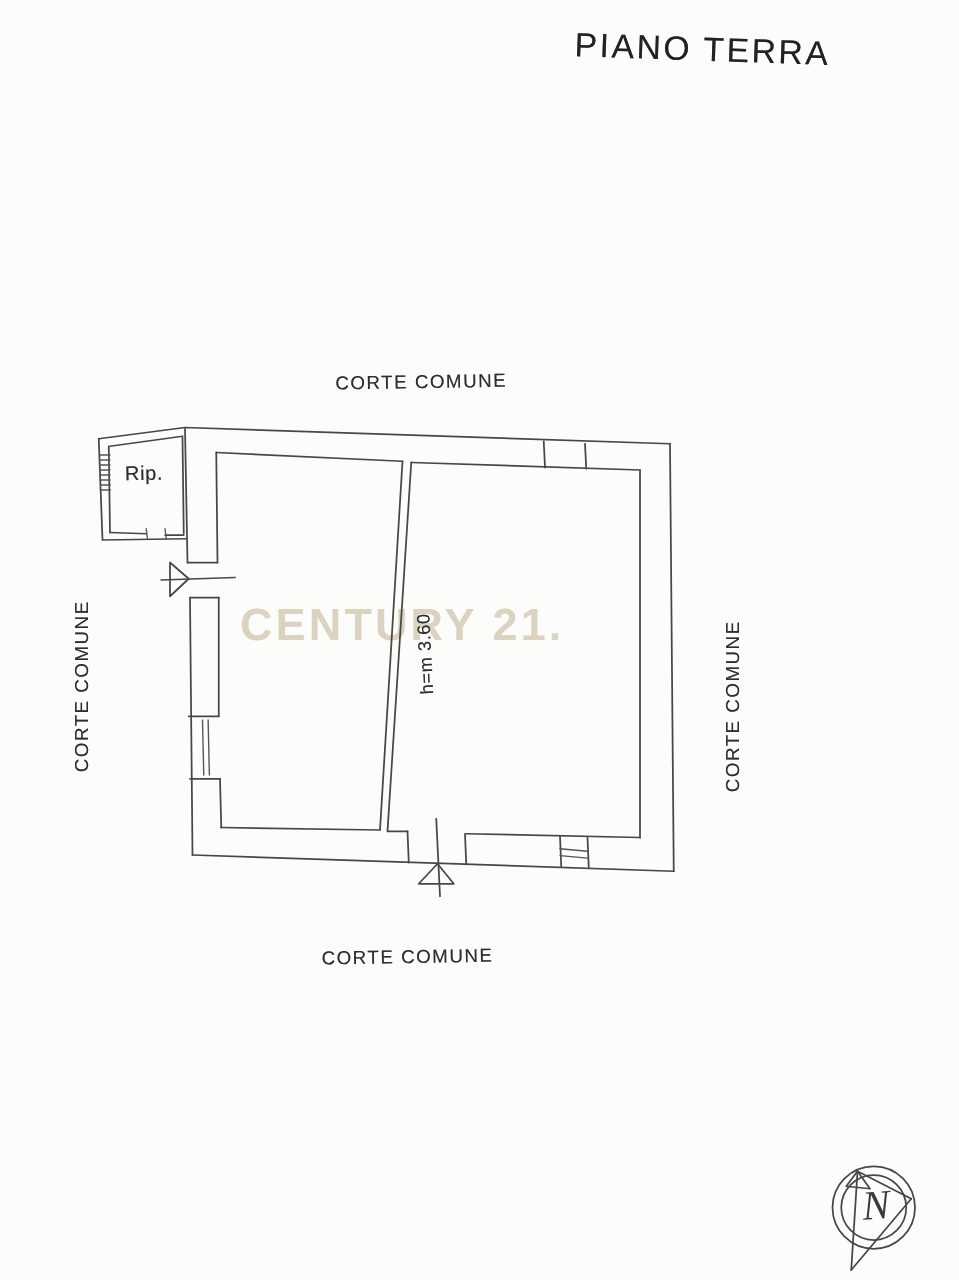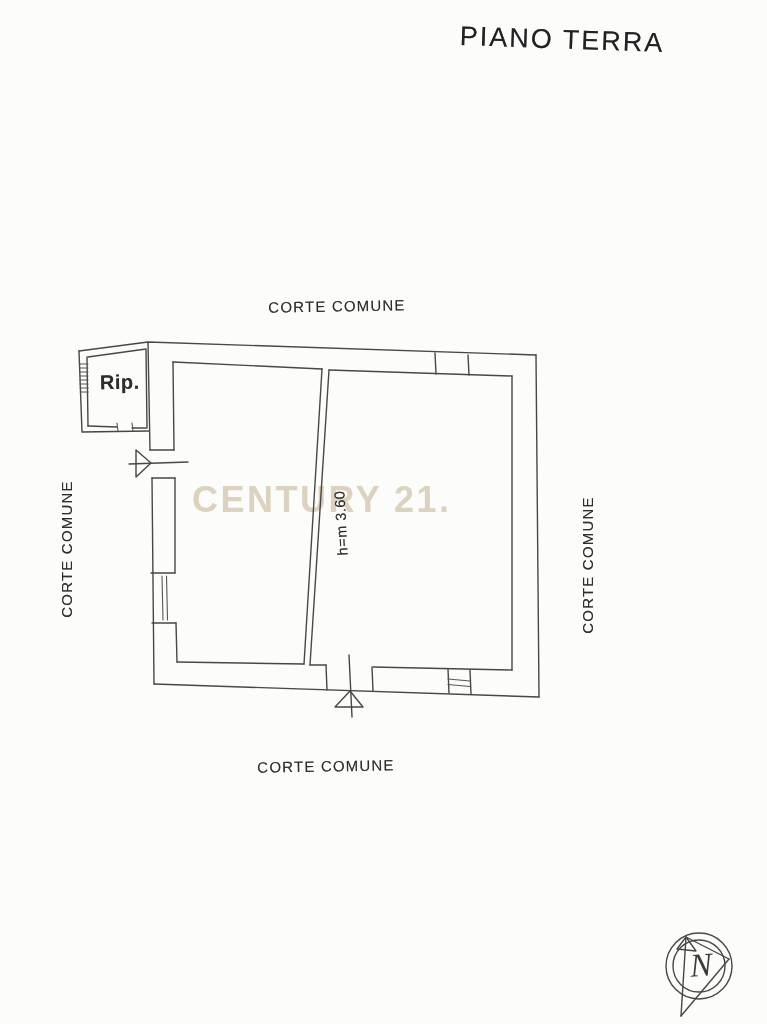--- a/index.html
+++ b/index.html
@@ -22,24 +22,23 @@
     color:#222;
     transform:translate(-50%,-50%) rotate(2deg);
   }
   .court{
     font-size:15px;
     letter-spacing:1.2px;
   }
   .court-h{ transform:translate(-50%,-50%) rotate(-1deg); }
   .court-v{ transform:translate(-50%,-50%) rotate(-90deg); }
   .rip{
-    font-size:20px;
+    font-size:16px;
     letter-spacing:0.5px;
     transform:rotate(-1deg);
-    font-weight:bold;
   }
   .height-note{
     font-size:14.5px;
     letter-spacing:0.5px;
     transform:translate(-50%,-50%) rotate(-93deg);
   }
   .watermark{
     position:absolute;
     left:192px;top:482px;
     font-size:36px;

